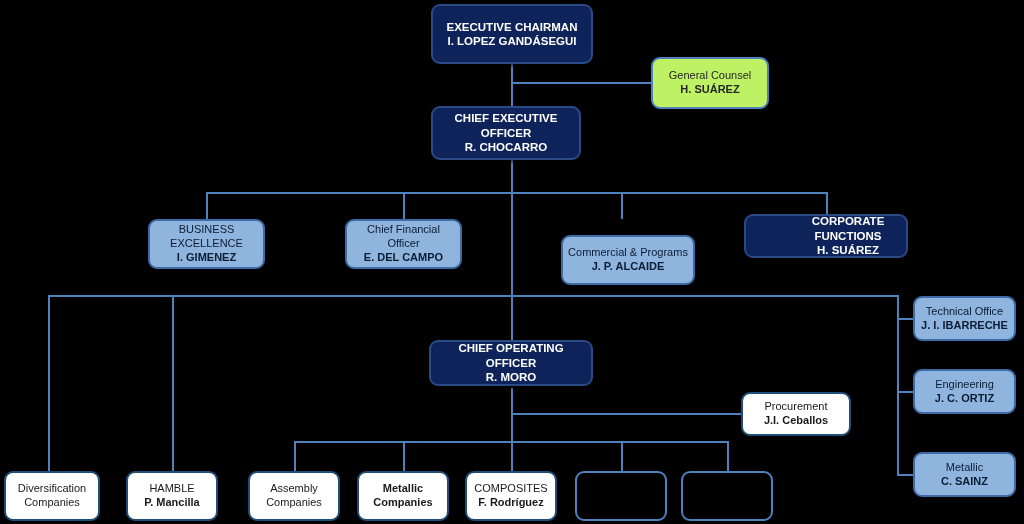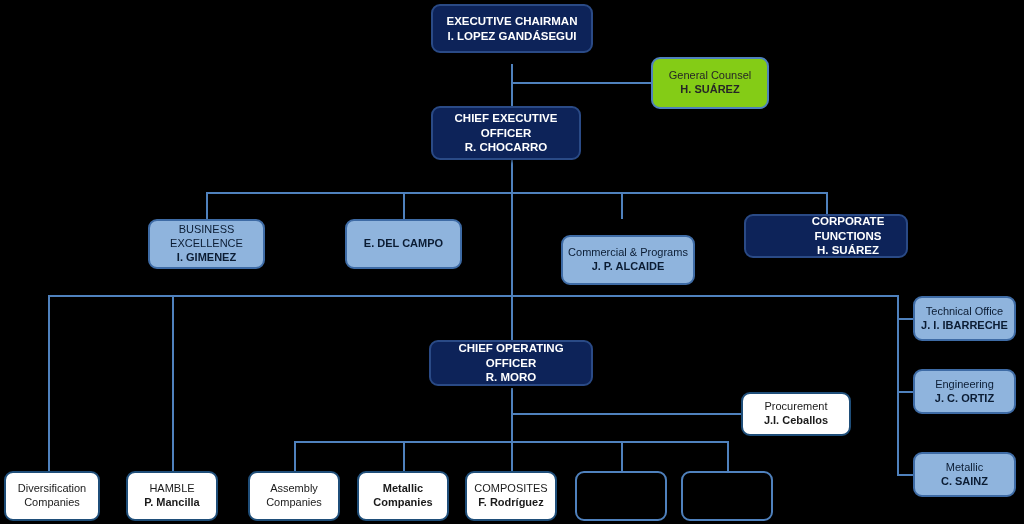--- a/index.html
+++ b/index.html
@@ -55,21 +55,21 @@
   .node.lightblue {
     background: #8fb4dd;
     border: 2px solid #3e6ba5;
     color: #0b1c33;
     font-size: 11px;
     box-shadow: 2px 2px 3px rgba(0,0,0,0.45);
   }
 
   
   .node.gray {
-    background: #84cc16;
+    background: #bef264;
     border: 2px solid #4f81bd;
     color: #262626;
     font-size: 11px;
     box-shadow: 2px 2px 3px rgba(0,0,0,0.45);
   }
 
   
   .node.white {
     background: #ffffff;
     border: 2px solid #1f4e79;
@@ -122,41 +122,42 @@
 
   <div class="conn h" style="left:511px; top:413px; width:230px;"></div>
 
   <div class="conn h" style="left:294px; top:441px; width:434px;"></div>
   <div class="conn v" style="left:294px; top:441px; height:30px;"></div>
   <div class="conn v" style="left:403px; top:441px; height:30px;"></div>
   <div class="conn v" style="left:511px; top:441px; height:30px;"></div>
   <div class="conn v" style="left:621px; top:441px; height:30px;"></div>
   <div class="conn v" style="left:727px; top:441px; height:30px;"></div>
 
-  <div class="node navy" style="left:431px; top:4px; width:162px; height:49px;">
+  <div class="node navy" style="left:431px; top:4px; width:162px; height:60px;">
     <span class="t1">EXECUTIVE CHAIRMAN</span>
     <span class="t2">I. LOPEZ GANDÁSEGUI</span>
   </div>
 
   <div class="node gray" style="left:651px; top:57px; width:118px; height:52px;">
     <span class="t1">General Counsel</span>
     <span class="t2">H. SUÁREZ</span>
   </div>
 
   <div class="node navy" style="left:431px; top:106px; width:150px; height:54px;">
     <span class="t1">CHIEF  EXECUTIVE OFFICER</span>
     <span class="t2">R. CHOCARRO</span>
   </div>
 
   <div class="node lightblue" style="left:148px; top:219px; width:117px; height:50px;">
     <span class="t1">BUSINESS EXCELLENCE</span>
     <span class="t2">I. GIMENEZ</span>
   </div>
 
   <div class="node lightblue" style="left:345px; top:219px; width:117px; height:50px;">
+    <span class="t1">Chief Financial Officer</span>
     <span class="t2">E. DEL CAMPO</span>
   </div>
 
   <div class="node lightblue" style="left:561px; top:235px; width:134px; height:50px;">
     <span class="t1">Commercial &amp; Programs</span>
     <span class="t2">J. P. ALCAIDE</span>
   </div>
 
   <div class="node navy" style="left:744px; top:214px; width:164px; height:44px;padding-left:48px;">
     <span class="t1">CORPORATE FUNCTIONS</span>

